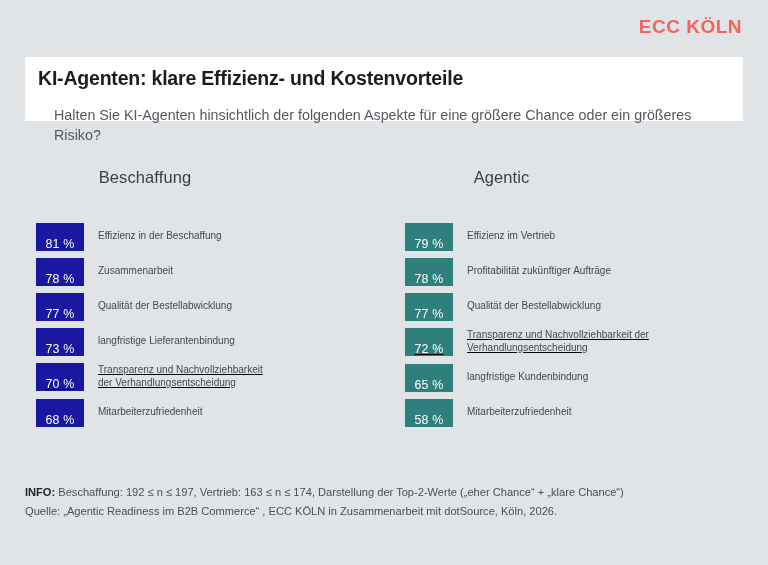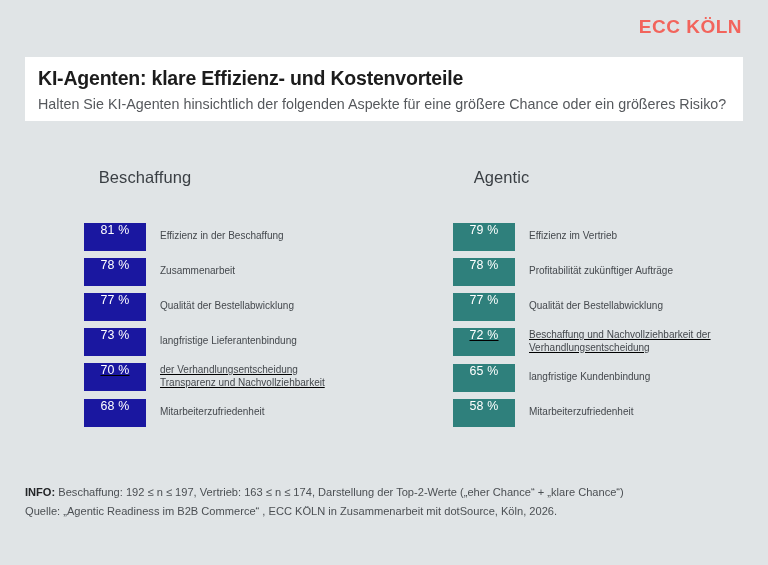--- a/index.html
+++ b/index.html
@@ -45,21 +45,21 @@
     color: #1c1c1c;
     letter-spacing: -0.2px;
     line-height: 1.25;
     margin: 0 0 5px 0;
   }
   #header-subtitle {
     font-size: 14.3px;
     font-weight: normal;
     color: #55585c;
     line-height: 1.38;
-    margin: 0;
+    margin: 16px;
     max-width: 690px;
   }
 
   
   #columns {
     position: absolute;
     left: 0;
     top: 168px;
     width: 768px;
   }
@@ -83,27 +83,26 @@
 
   .rows { position: relative; }
 
   .row {
     display: flex;
     align-items: flex-start;
     height: 35px;
   }
   .bar {
     flex: 0 0 auto;
-    width: 62px;
+    width: 48px;
     height: 28px;
     display: flex;
-    align-items: flex-start;
+    align-items: flex-end;
     justify-content: center;
     box-sizing: border-box;
-    margin-left: 48px;
   }
   .bar.navy { background: #1a17a0; }
   .bar.teal { background: #2f807c; }
   .bar-value {
     font-size: 12.4px;
     color: #ffffff;
     font-weight: normal;
     letter-spacing: 0.2px;
   }
   .row-label {
@@ -175,22 +174,22 @@
           </div>
           <div class="row-label">
             <div>langfristige Lieferantenbindung</div>
           </div>
         </div>
         <div class="row two-line">
           <div class="bar navy">
             <span class="bar-value">70 %</span>
           </div>
           <div class="row-label">
+            <div>Transparenz und Nachvollziehbarkeit</div>
             <div>der Verhandlungsentscheidung</div>
-            <div>Transparenz und Nachvollziehbarkeit</div>
           </div>
         </div>
         <div class="row">
           <div class="bar navy">
             <span class="bar-value">68 %</span>
           </div>
           <div class="row-label">
             <div>Mitarbeiterzufriedenheit</div>
           </div>
         </div>
@@ -222,21 +221,21 @@
           </div>
           <div class="row-label">
             <div>Qualität der Bestellabwicklung</div>
           </div>
         </div>
         <div class="row two-line">
           <div class="bar teal">
             <span class="bar-value">72 %</span>
           </div>
           <div class="row-label">
-            <div>Beschaffung und Nachvollziehbarkeit der</div>
+            <div>Transparenz und Nachvollziehbarkeit der</div>
             <div>Verhandlungsentscheidung</div>
           </div>
         </div>
         <div class="row">
           <div class="bar teal">
             <span class="bar-value">65 %</span>
           </div>
           <div class="row-label">
             <div>langfristige Kundenbindung</div>
           </div>

